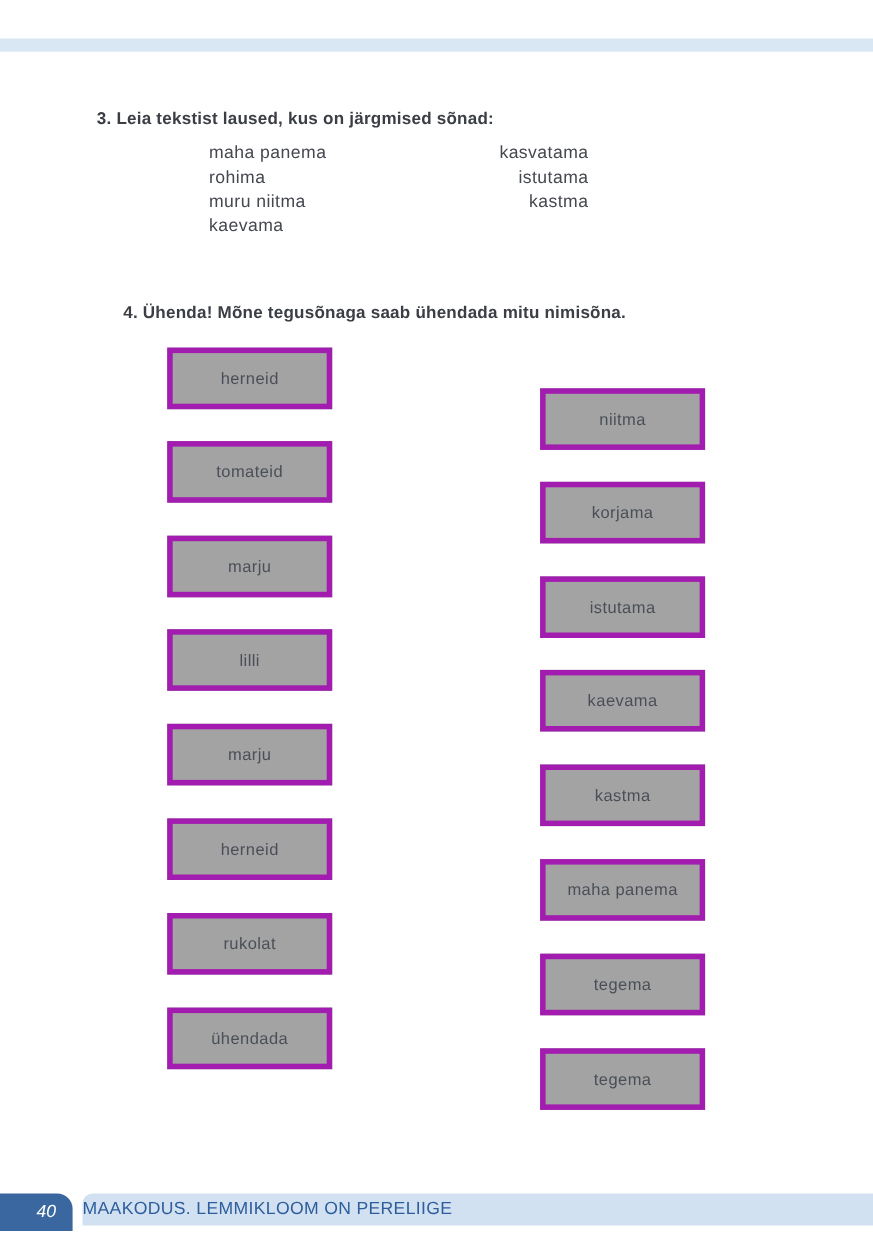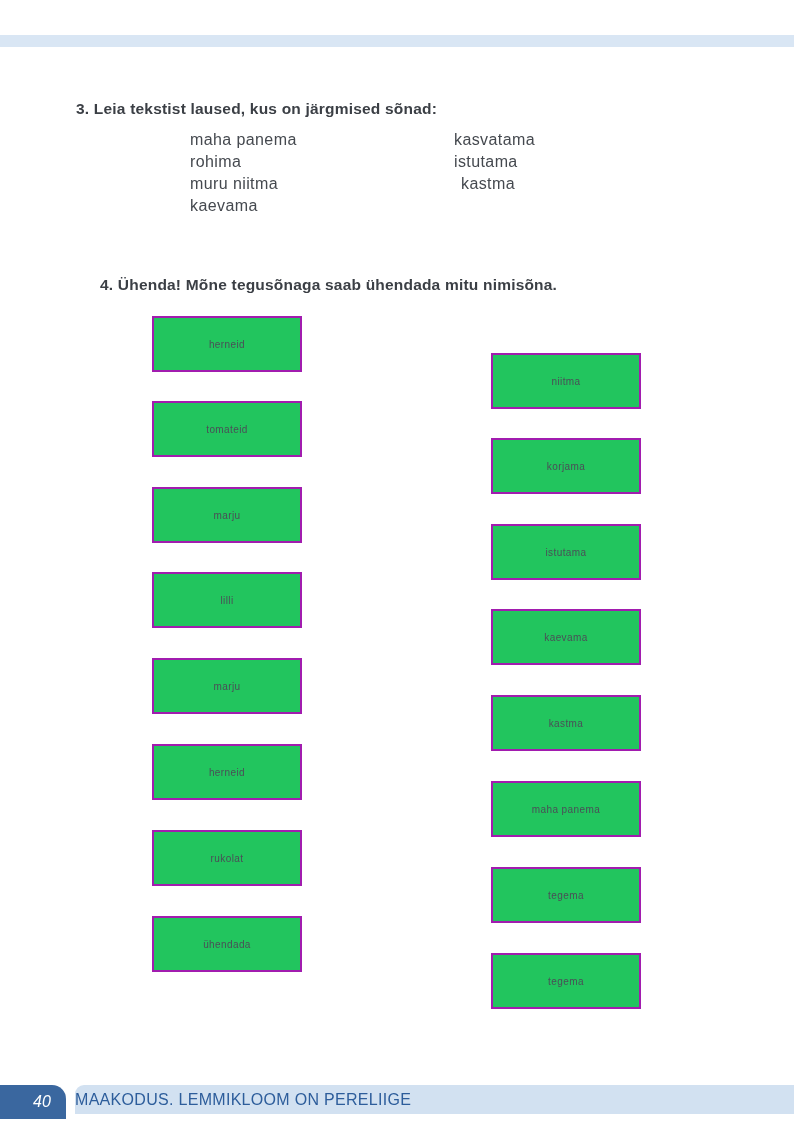--- a/index.html
+++ b/index.html
@@ -13,47 +13,47 @@
 
   
   .top-bar {
     position: absolute; left: 0; top: 35px;
     width: 794px; height: 12px;
     background: #d9e6f4;
   }
 
   
   .ex-title {
-    position: absolute; left: 76px;
+    position: absolute; left: 88px;
     font-size: 15.5px; font-weight: bold;
     color: #3b3f45; letter-spacing: 0.2px;
     white-space: nowrap;
   }
   .ex3-title { top: 84px; }
   .ex4-title { top: 260px; margin-left: 24px; }
 
   
   .ex3-col {
     position: absolute; top: 129px;
     font-size: 16px; color: #45494f;
     line-height: 22px; letter-spacing: 0.4px;
   }
   .ex3-col.left  { left: 190px; }
-  .ex3-col.right { left: 454px; }
+  .ex3-col.right { left: 454px; text-align: right; }
   .ex3-col.right .line:nth-child(3) { padding-left: 7px; }
 
   
   .word-box {
     position: absolute;
     width: 150px; height: 56px;
-    background: #22c55e;
-    border: 2px solid #a21caf;
+    background: #a3a3a3;
+    border: 5px solid #a21caf;
     box-sizing: border-box;
     display: flex; align-items: center; justify-content: center;
-    font-size: 10px; color: #4a4f57; letter-spacing: 0.4px;
+    font-size: 15px; color: #4a4f57; letter-spacing: 0.4px;
     white-space: nowrap;
   }
   .col-nouns { left: 152px; }
   .col-verbs { left: 491px; margin-top: 37px; }
 
   
   .footer-bar {
     position: absolute; left: 75px; top: 1085px;
     width: 719px; height: 29px;
     background: #d2e1f1;

